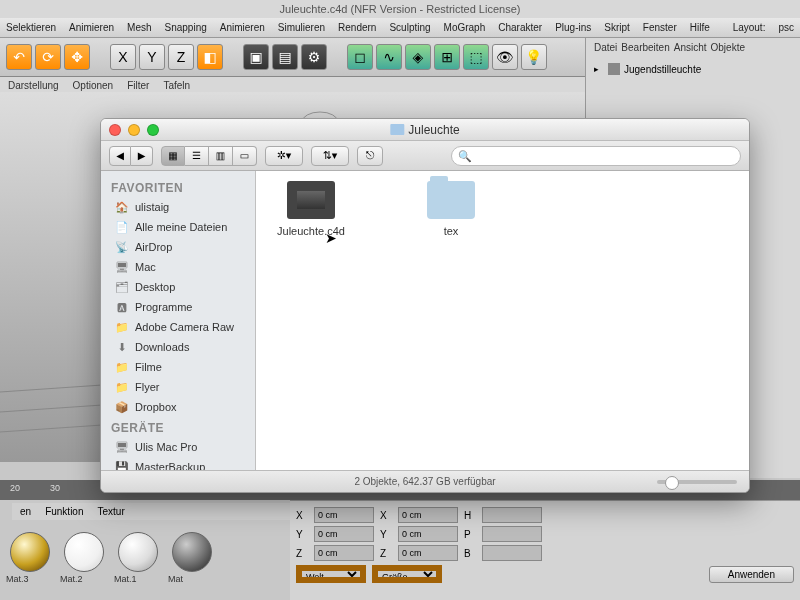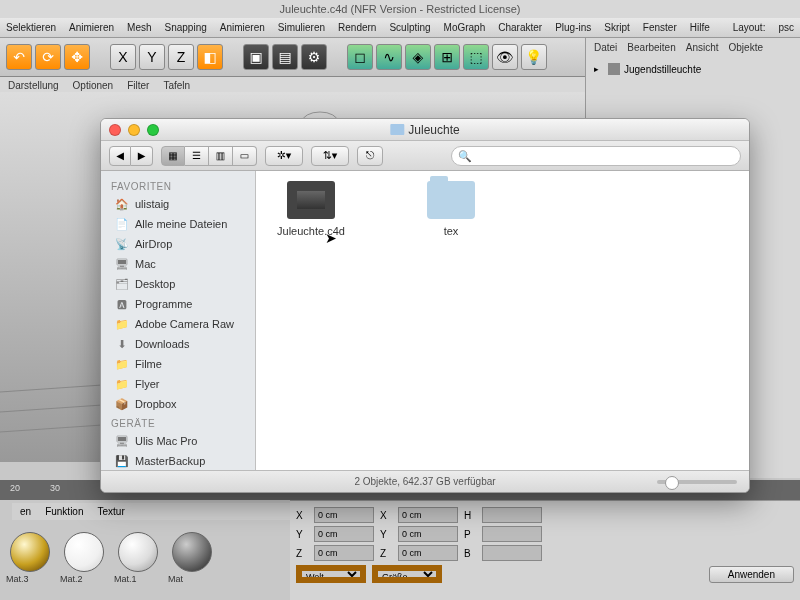--- a/index.html
+++ b/index.html
@@ -15,21 +15,21 @@
     .tool-group { display: flex; gap: 3px; align-items: center; }
     .tool-btn { width: 26px; height: 26px; background: linear-gradient(#f0f0f0, #d0d0d0); border: 1px solid #888; border-radius: 3px; display: flex; align-items: center; justify-content: center; font-size: 14px; cursor: pointer; }
     .tool-btn.orange { background: linear-gradient(#ffb347, #ff8c00); color: #fff; }
     .tool-btn.dark { background: linear-gradient(#555, #333); color: #fff; }
     .tool-btn.cube { background: linear-gradient(#8fd88f, #4a9); }
     .tool-sep { width: 8px; }
     
     .subtabs { background: #d8d8d8; padding: 3px 8px; display: flex; gap: 14px; font-size: 10px; color: #333; border-bottom: 1px solid #aaa; }
     
     .right-panel { position: absolute; right: 0; top: 38px; width: 215px; background: #d8d8d8; border-left: 1px solid #999; height: 440px; }
-    .right-tabs { display: flex; gap: 10px; padding: 4px 8px; font-size: 10px; color: #333; }
+    .right-tabs { display: flex; gap: 4px; padding: 4px 8px; font-size: 10px; color: #333; }
     .object-list { padding: 6px 8px; font-size: 10px; }
     .object-item { display: flex; align-items: center; gap: 4px; }
     .tree-exp { width: 10px; font-size: 9px; }
     .obj-icon { width: 12px; height: 12px; background: #888; }
     
     .viewport { position: absolute; left: 0; top: 92px; width: 585px; height: 370px; background: linear-gradient(#ddd, #999); overflow: hidden; }
     .viewport svg { width: 100%; height: 100%; }
     
     .timeline { position: absolute; bottom: 100px; left: 0; width: 100%; height: 20px; background: #666; color: #ddd; font-size: 9px; padding: 3px 10px; display: flex; gap: 30px; }
     
@@ -67,21 +67,21 @@
     .view-btn:last-child { border-radius: 0 4px 4px 0; }
     .view-btn.active { background: linear-gradient(#ccc, #aaa); }
     .tool-drop { width: 38px; height: 20px; background: linear-gradient(#fafafa, #dcdcdc); border: 1px solid #aaa; border-radius: 4px; display: flex; align-items: center; justify-content: center; font-size: 11px; cursor: pointer; }
     .finder-search { flex: 1; margin-left: 60px; }
     .finder-search input { width: 100%; height: 20px; border-radius: 10px; border: 1px solid #bbb; padding: 0 8px 0 24px; font-size: 11px; background: #fff; }
     .search-wrap { position: relative; }
     .search-wrap .mag { position: absolute; left: 7px; top: 4px; font-size: 11px; color: #888; }
     
     .finder-body { flex: 1; display: flex; overflow: hidden; }
     .finder-sidebar { width: 155px; background: #e6e9ec; border-right: 1px solid #c0c0c0; overflow-y: auto; padding: 6px 0; font-size: 11px; }
-    .sb-header { font-size: 10px; color: #888; font-weight: normal; padding: 4px 10px 2px; letter-spacing: 0.5px; }
+    .sb-header { font-size: 12px; color: #888; font-weight: bold; padding: 4px 10px 2px; letter-spacing: 0.5px; }
     .sb-item { padding: 3px 10px 3px 14px; display: flex; align-items: center; gap: 6px; color: #333; cursor: pointer; }
     .sb-icon { width: 14px; height: 14px; display: inline-flex; align-items: center; justify-content: center; font-size: 11px; color: #777; }
     
     .finder-content { flex: 1; background: #fff; padding: 10px; display: flex; gap: 50px; align-items: flex-start; }
     .file-item { width: 90px; text-align: center; cursor: pointer; }
     .file-icon { width: 48px; height: 38px; margin: 0 auto 6px; background: #444; border-radius: 3px; position: relative; }
     .file-icon.c4d::after { content: ""; position: absolute; left: 10px; top: 10px; width: 28px; height: 18px; background: linear-gradient(#666,#333); }
     .folder-icon { width: 48px; height: 38px; margin: 0 auto 6px; background: #b8d4e8; border-radius: 3px 3px 4px 4px; position: relative; }
     .folder-icon::before { content: ""; position: absolute; top: -5px; left: 3px; width: 18px; height: 6px; background: #b8d4e8; border-radius: 2px 2px 0 0; }
     .file-label { font-size: 11px; color: #333; }

